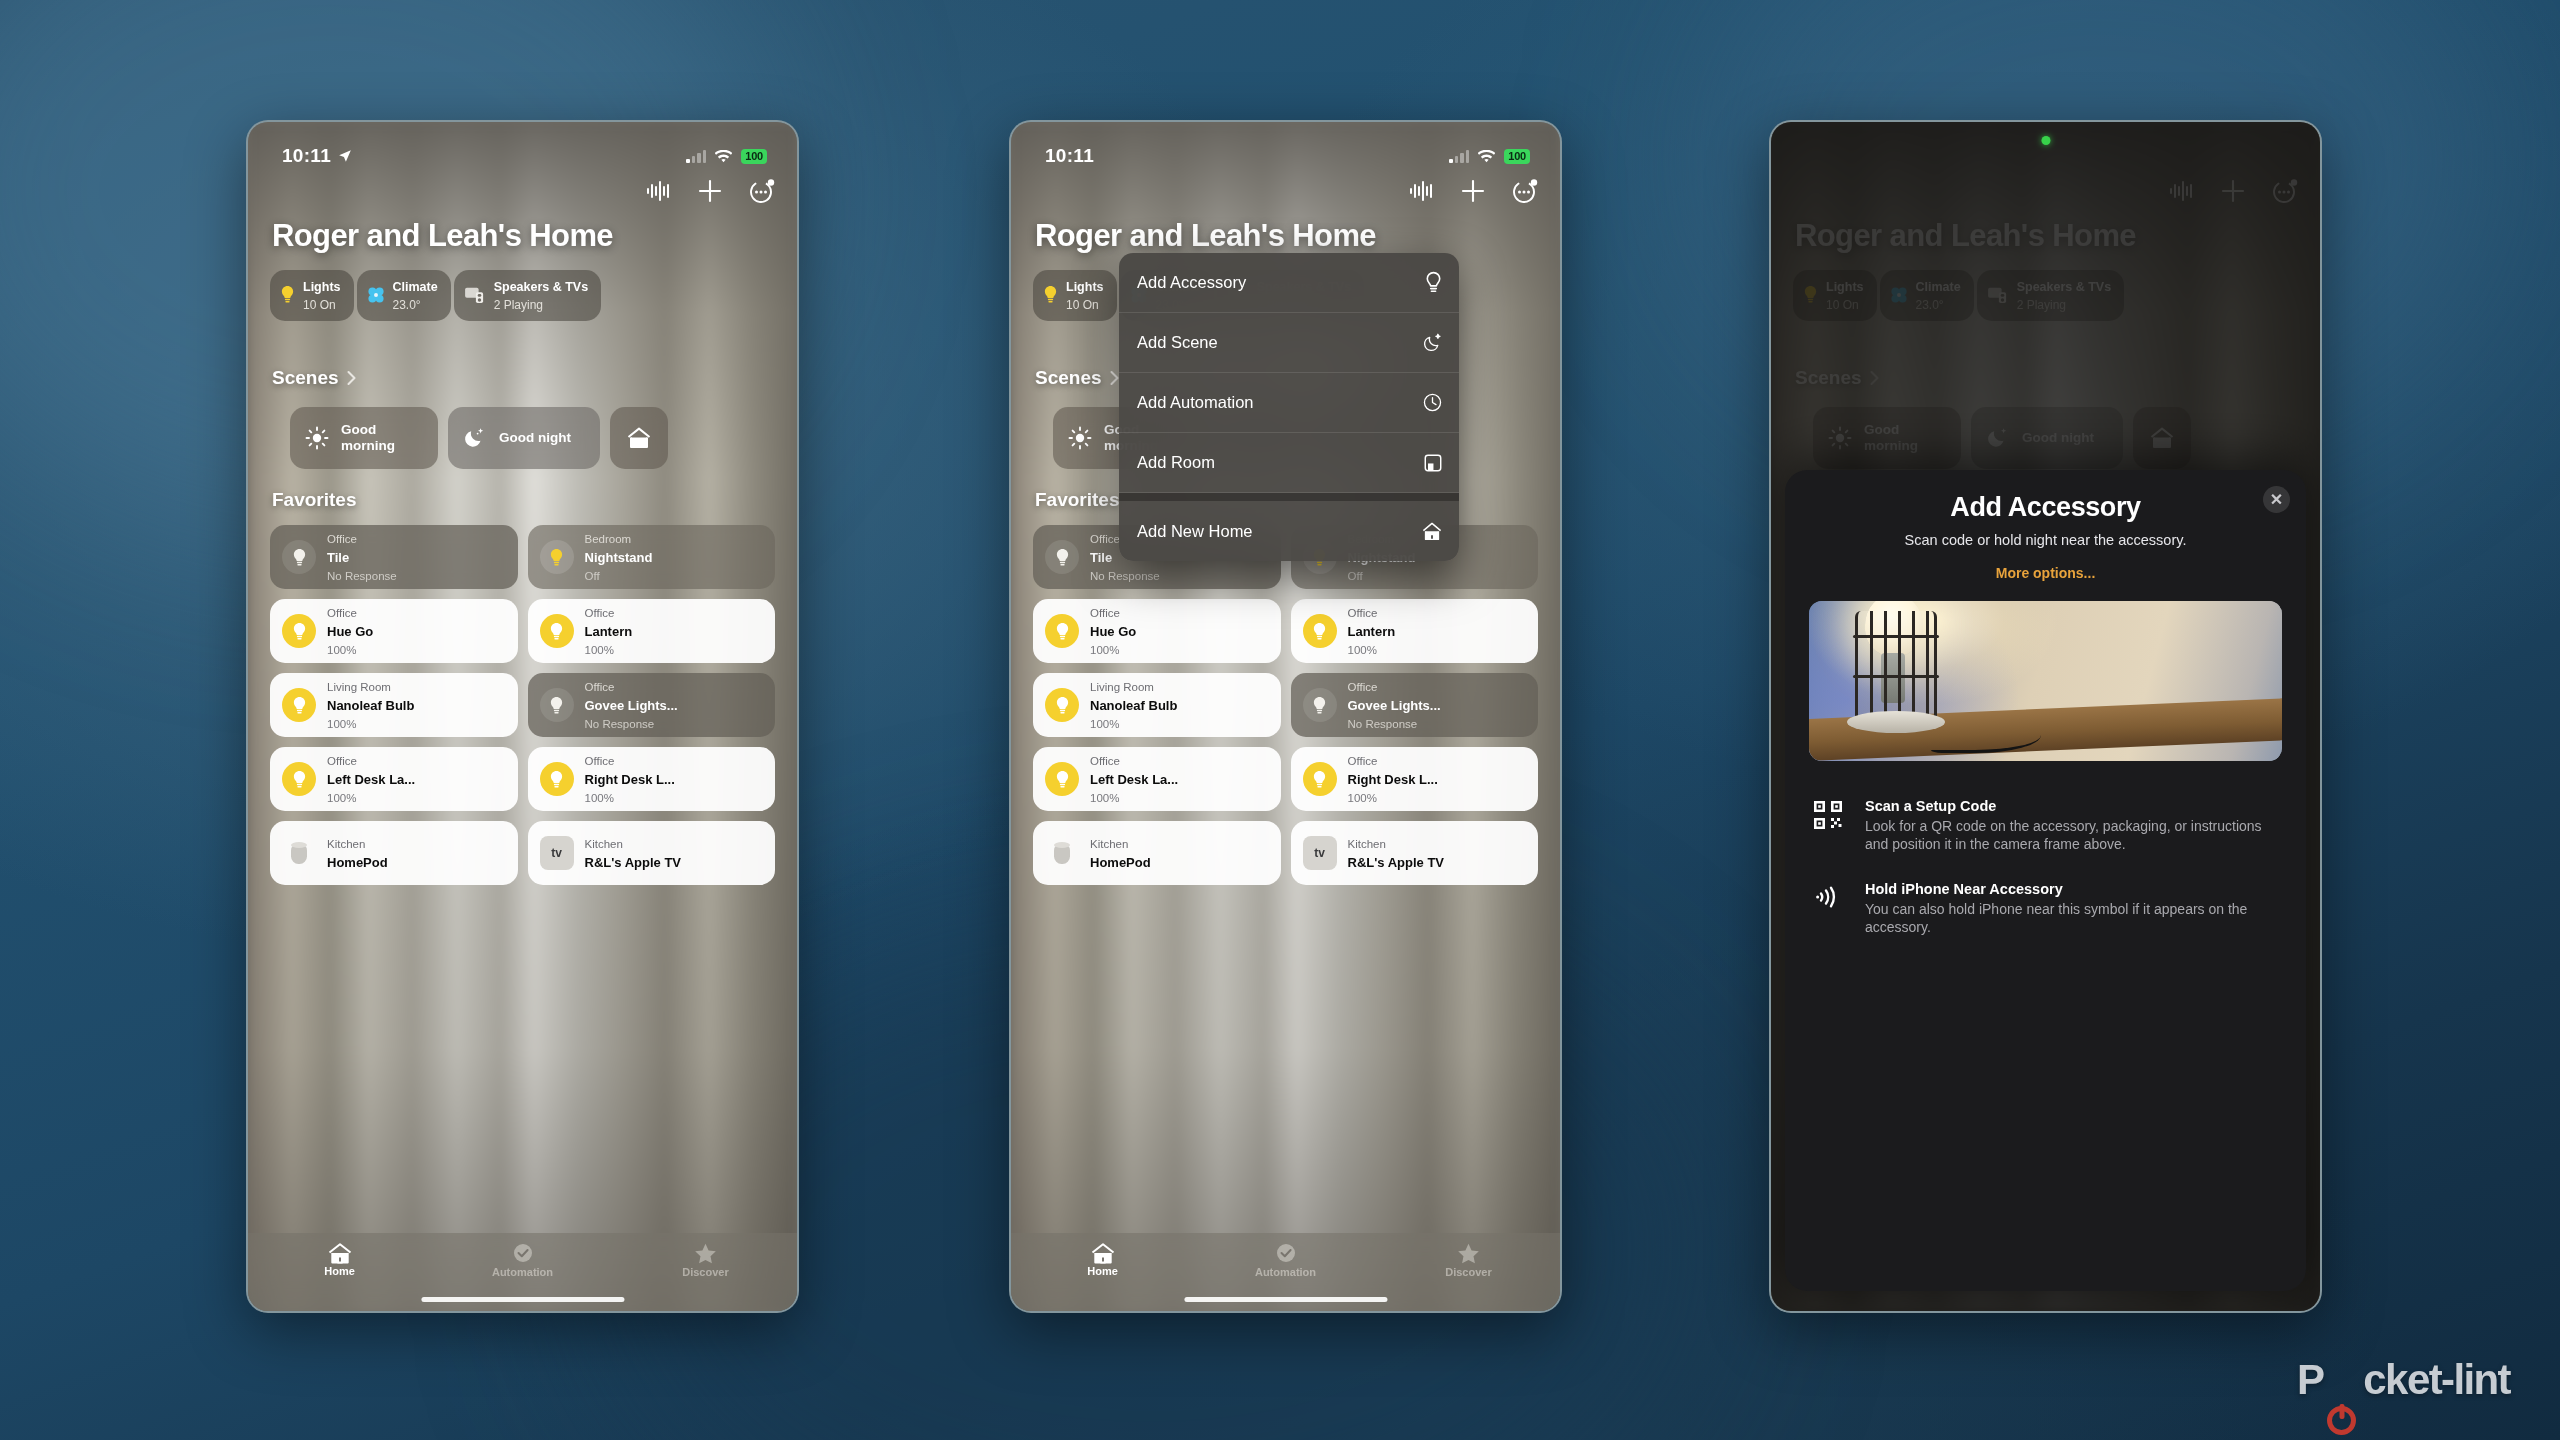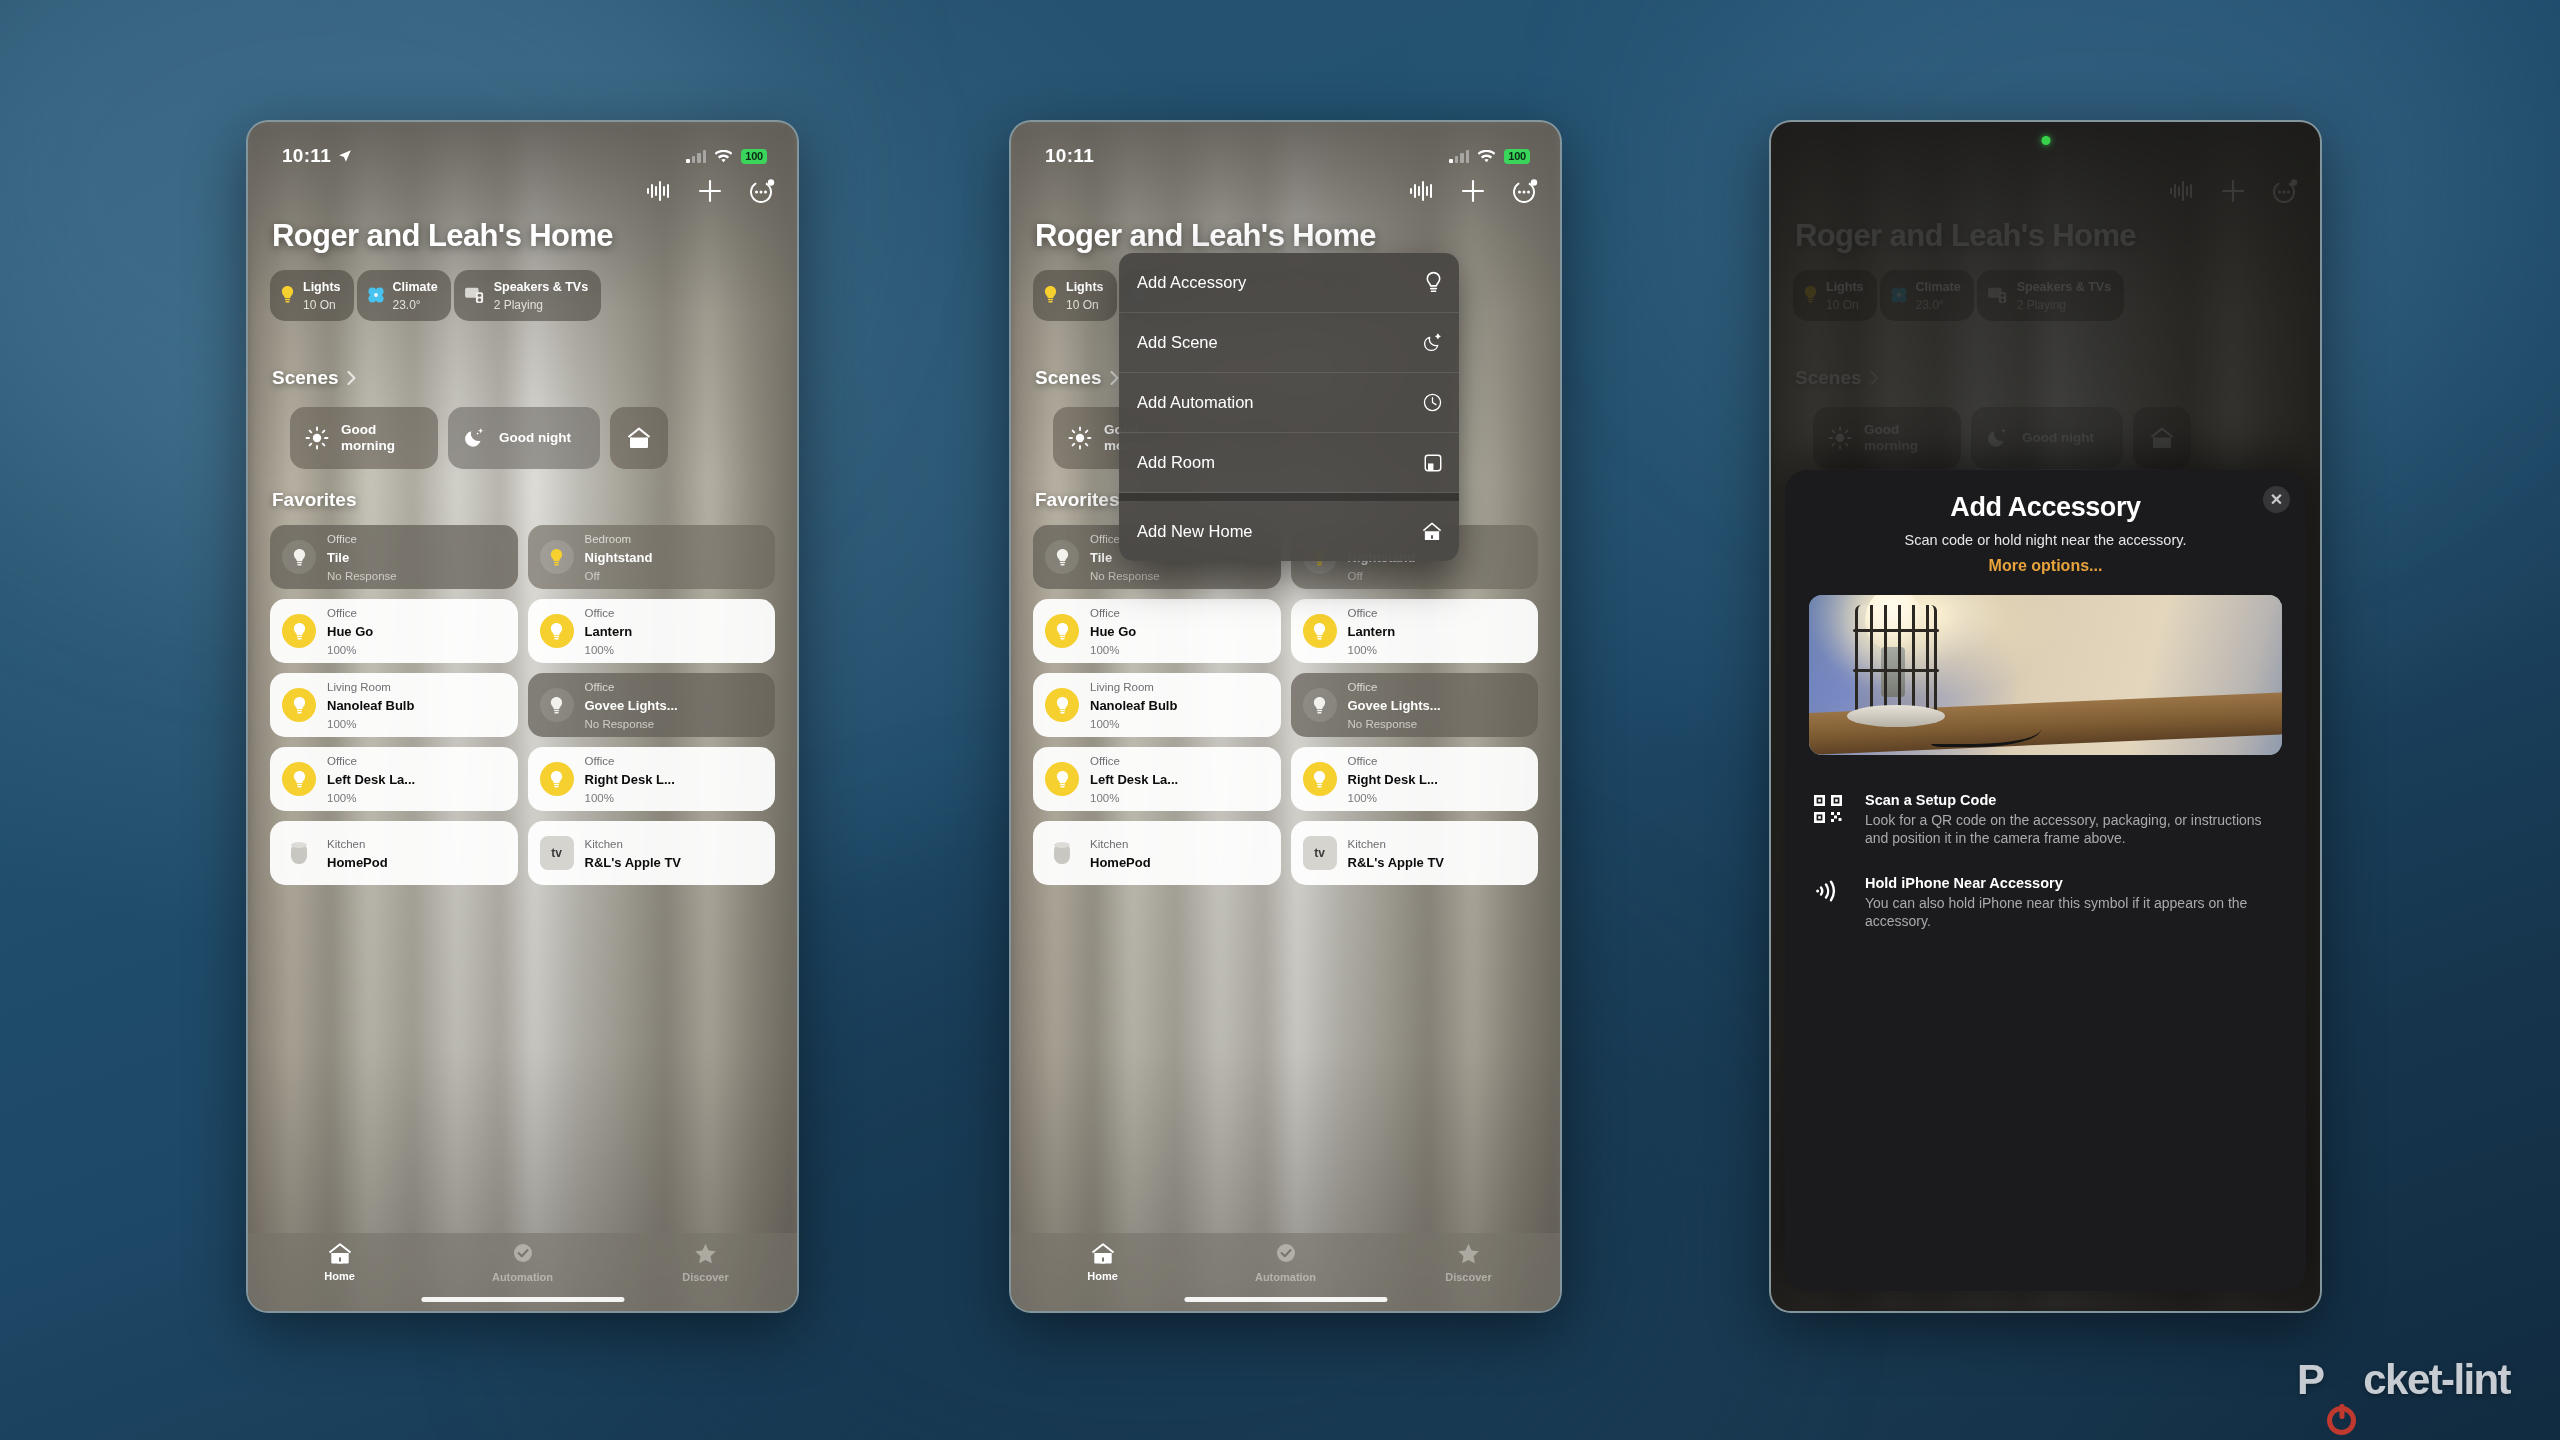--- a/index.html
+++ b/index.html
@@ -118,21 +118,21 @@
   .tile.off .troom,.tile.nores .troom{ color:#dcd9d3; }
   .tile.off .tname,.tile.nores .tname{ color:#fff; }
   .tile.off .tstate,.tile.nores .tstate{ color:#cfccc6; }
 
   
   .tabbar{
     position:absolute; left:0; right:0; bottom:0; height:78px;
     background:rgba(118,114,106,.55); backdrop-filter:blur(14px);
     display:flex; align-items:flex-start; padding-top:9px;
   }
-  .tab{ flex:1; display:flex; flex-direction:column; align-items:center; gap:5px; }
+  .tab{ flex:1; display:flex; flex-direction:column; align-items:center; }
   .tab span{ font-size:11px; font-weight:700; }
   .tab.active span{ color:#fff; }
   .tab.inactive span{ color:rgba(232,229,223,.52); }
   .home-ind{
     position:absolute; bottom:9px; left:50%; transform:translateX(-50%);
     width:37%; height:5px; border-radius:3px; background:rgba(255,255,255,.92);
   }
 
   
   .ctxmenu{
@@ -157,21 +157,21 @@
     background:#1b1b1d; box-shadow:0 -10px 50px rgba(0,0,0,.6);
     padding:22px 0 0 0; overflow:hidden;
   }
   .sheet-close{
     position:absolute; right:16px; top:16px; width:27px; height:27px; border-radius:50%;
     background:rgba(255,255,255,.12); display:flex; align-items:center; justify-content:center;
     color:#c9c9cd; font-size:16px; font-weight:600; line-height:1;
   }
   .sheet-title{ text-align:center; color:#fff; font-size:27px; font-weight:800; letter-spacing:-.4px; }
   .sheet-sub{ text-align:center; color:#e6e6ea; font-size:14.5px; margin-top:9px; }
-  .sheet-link{ text-align:center; color:#e8a33c; font-size:16px; font-weight:700; margin-top:9px; }
+  .sheet-link{ text-align:center; color:#e8a33c; font-size:14px; font-weight:700; margin-top:17px; }
 
   .camframe{
     margin:20px 24px 0 24px; height:160px; border-radius:13px; overflow:hidden; position:relative;
     background:linear-gradient(100deg,#5d7fa8 0%, #7d93b2 14%, #cfbfa8 40%, #e7d3b0 62%, #cfc2b4 86%, #7b8aa0 100%);
   }
   .cam-wall{
     position:absolute; inset:0;
     background:
       radial-gradient(ellipse 180px 120px at 26% 12%, rgba(255,243,214,.95) 0%, rgba(255,236,190,.35) 40%, rgba(255,230,180,0) 70%),
       radial-gradient(ellipse 240px 200px at 8% 62%, rgba(96,120,220,.55) 0%, rgba(96,120,220,0) 72%),

